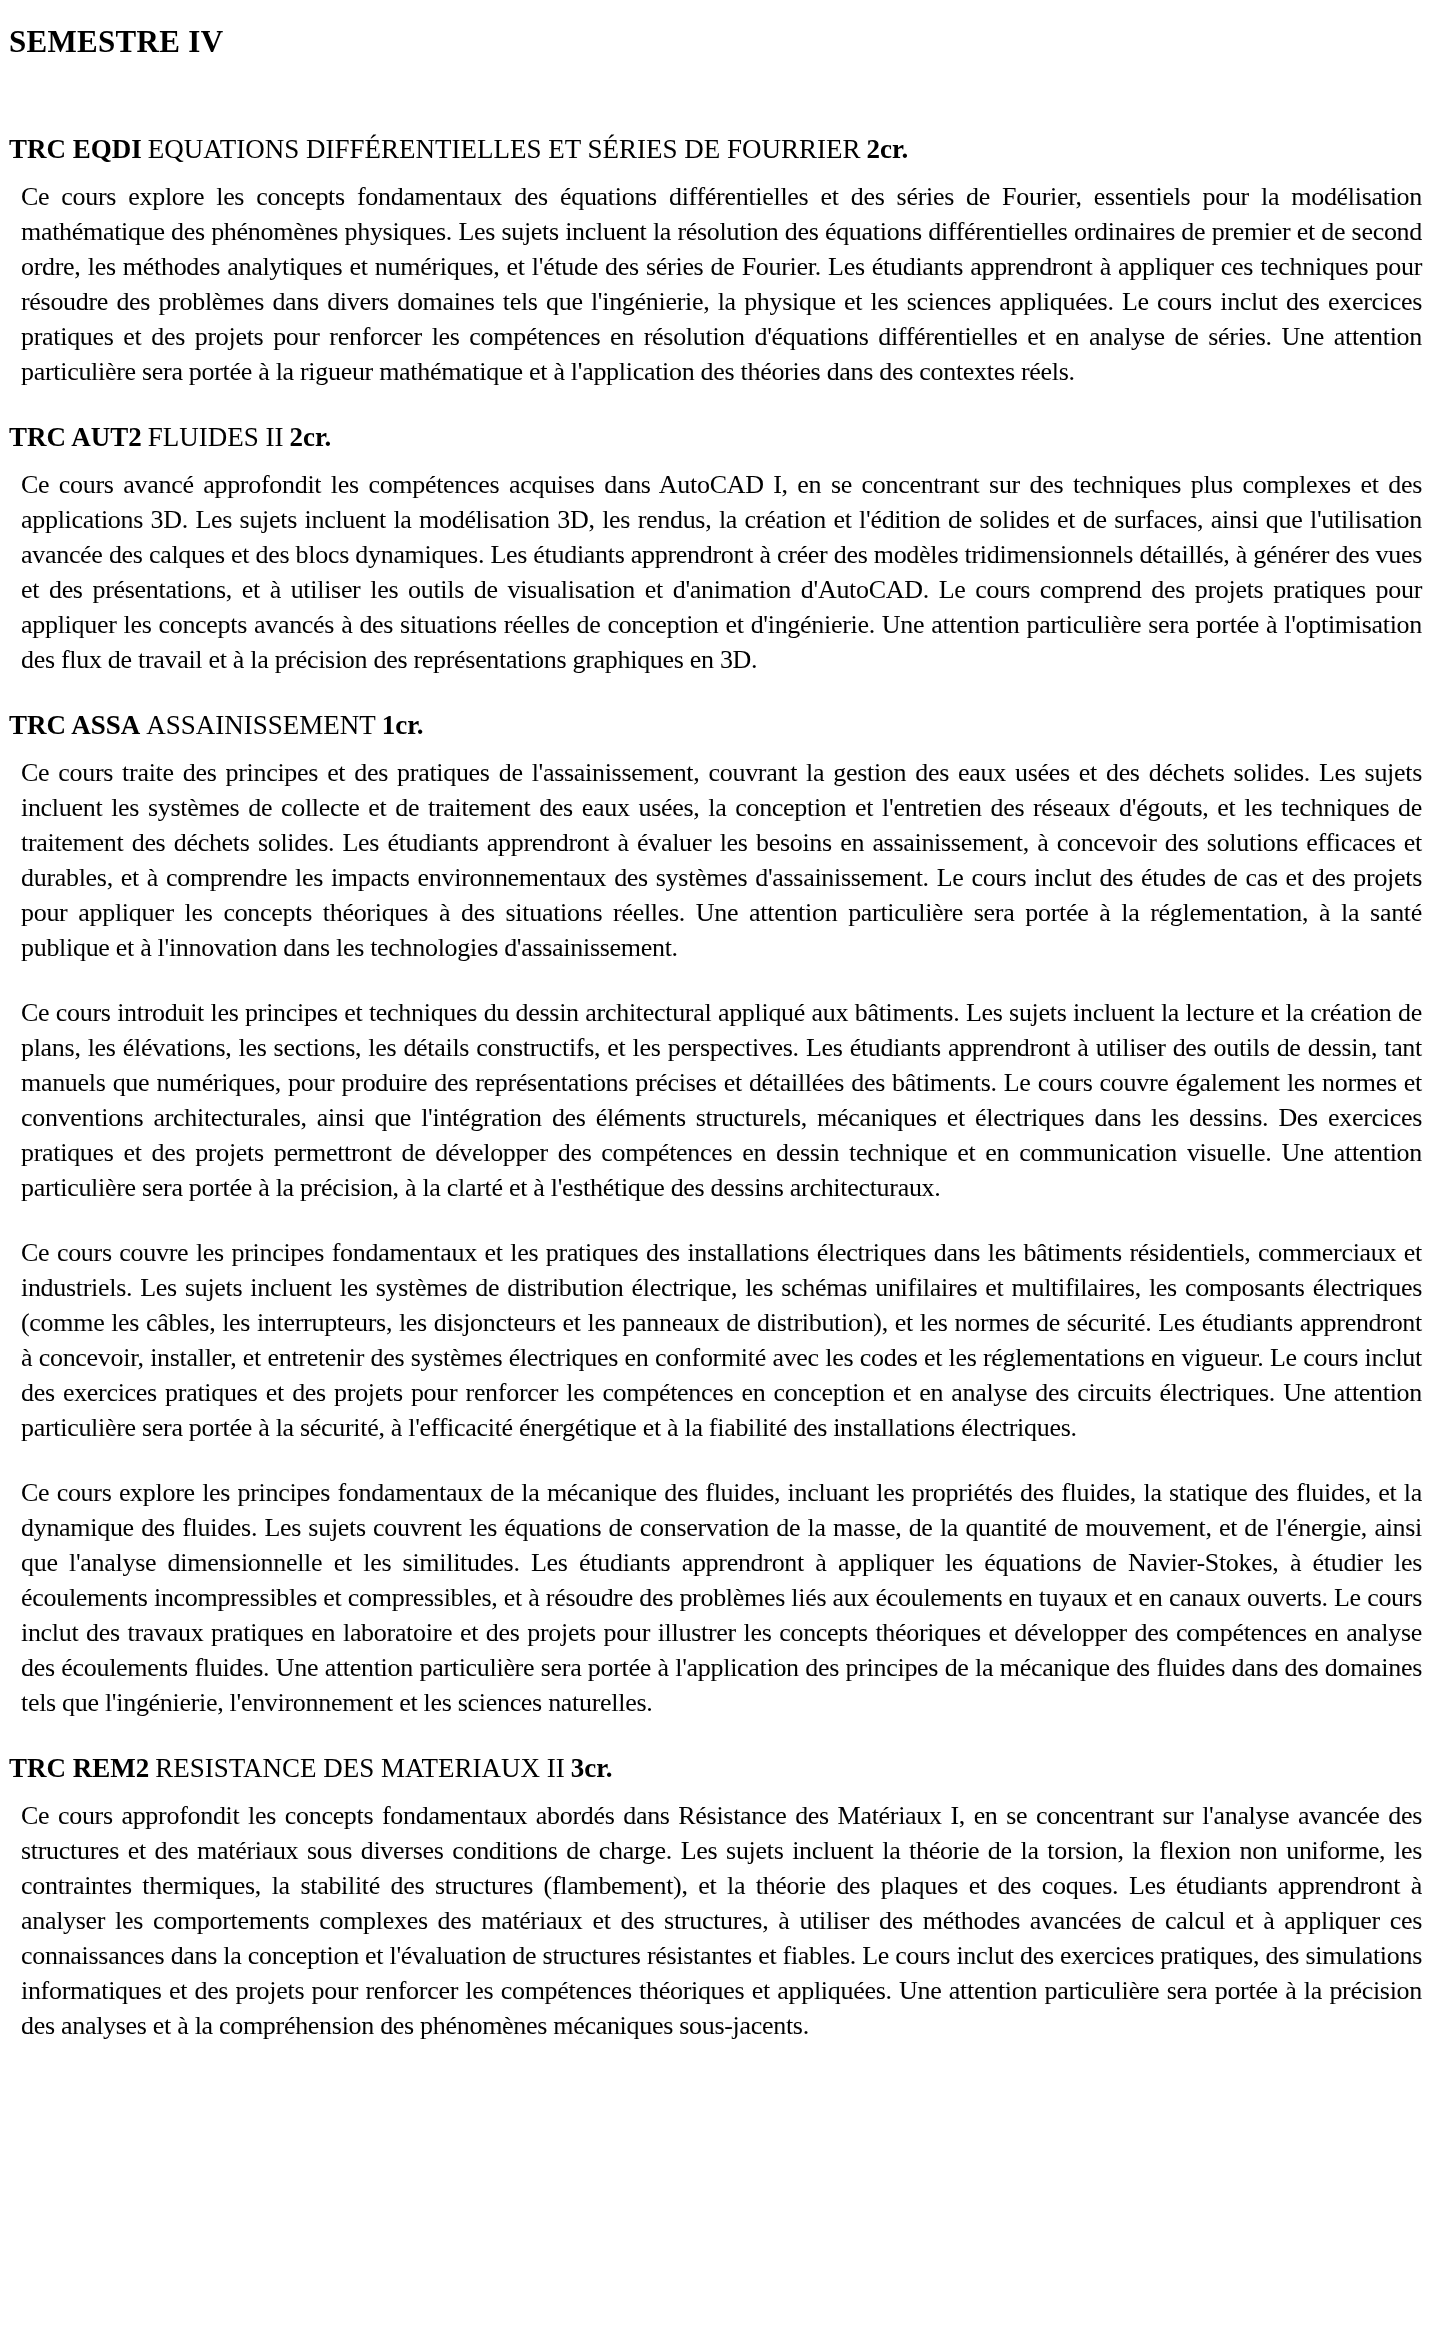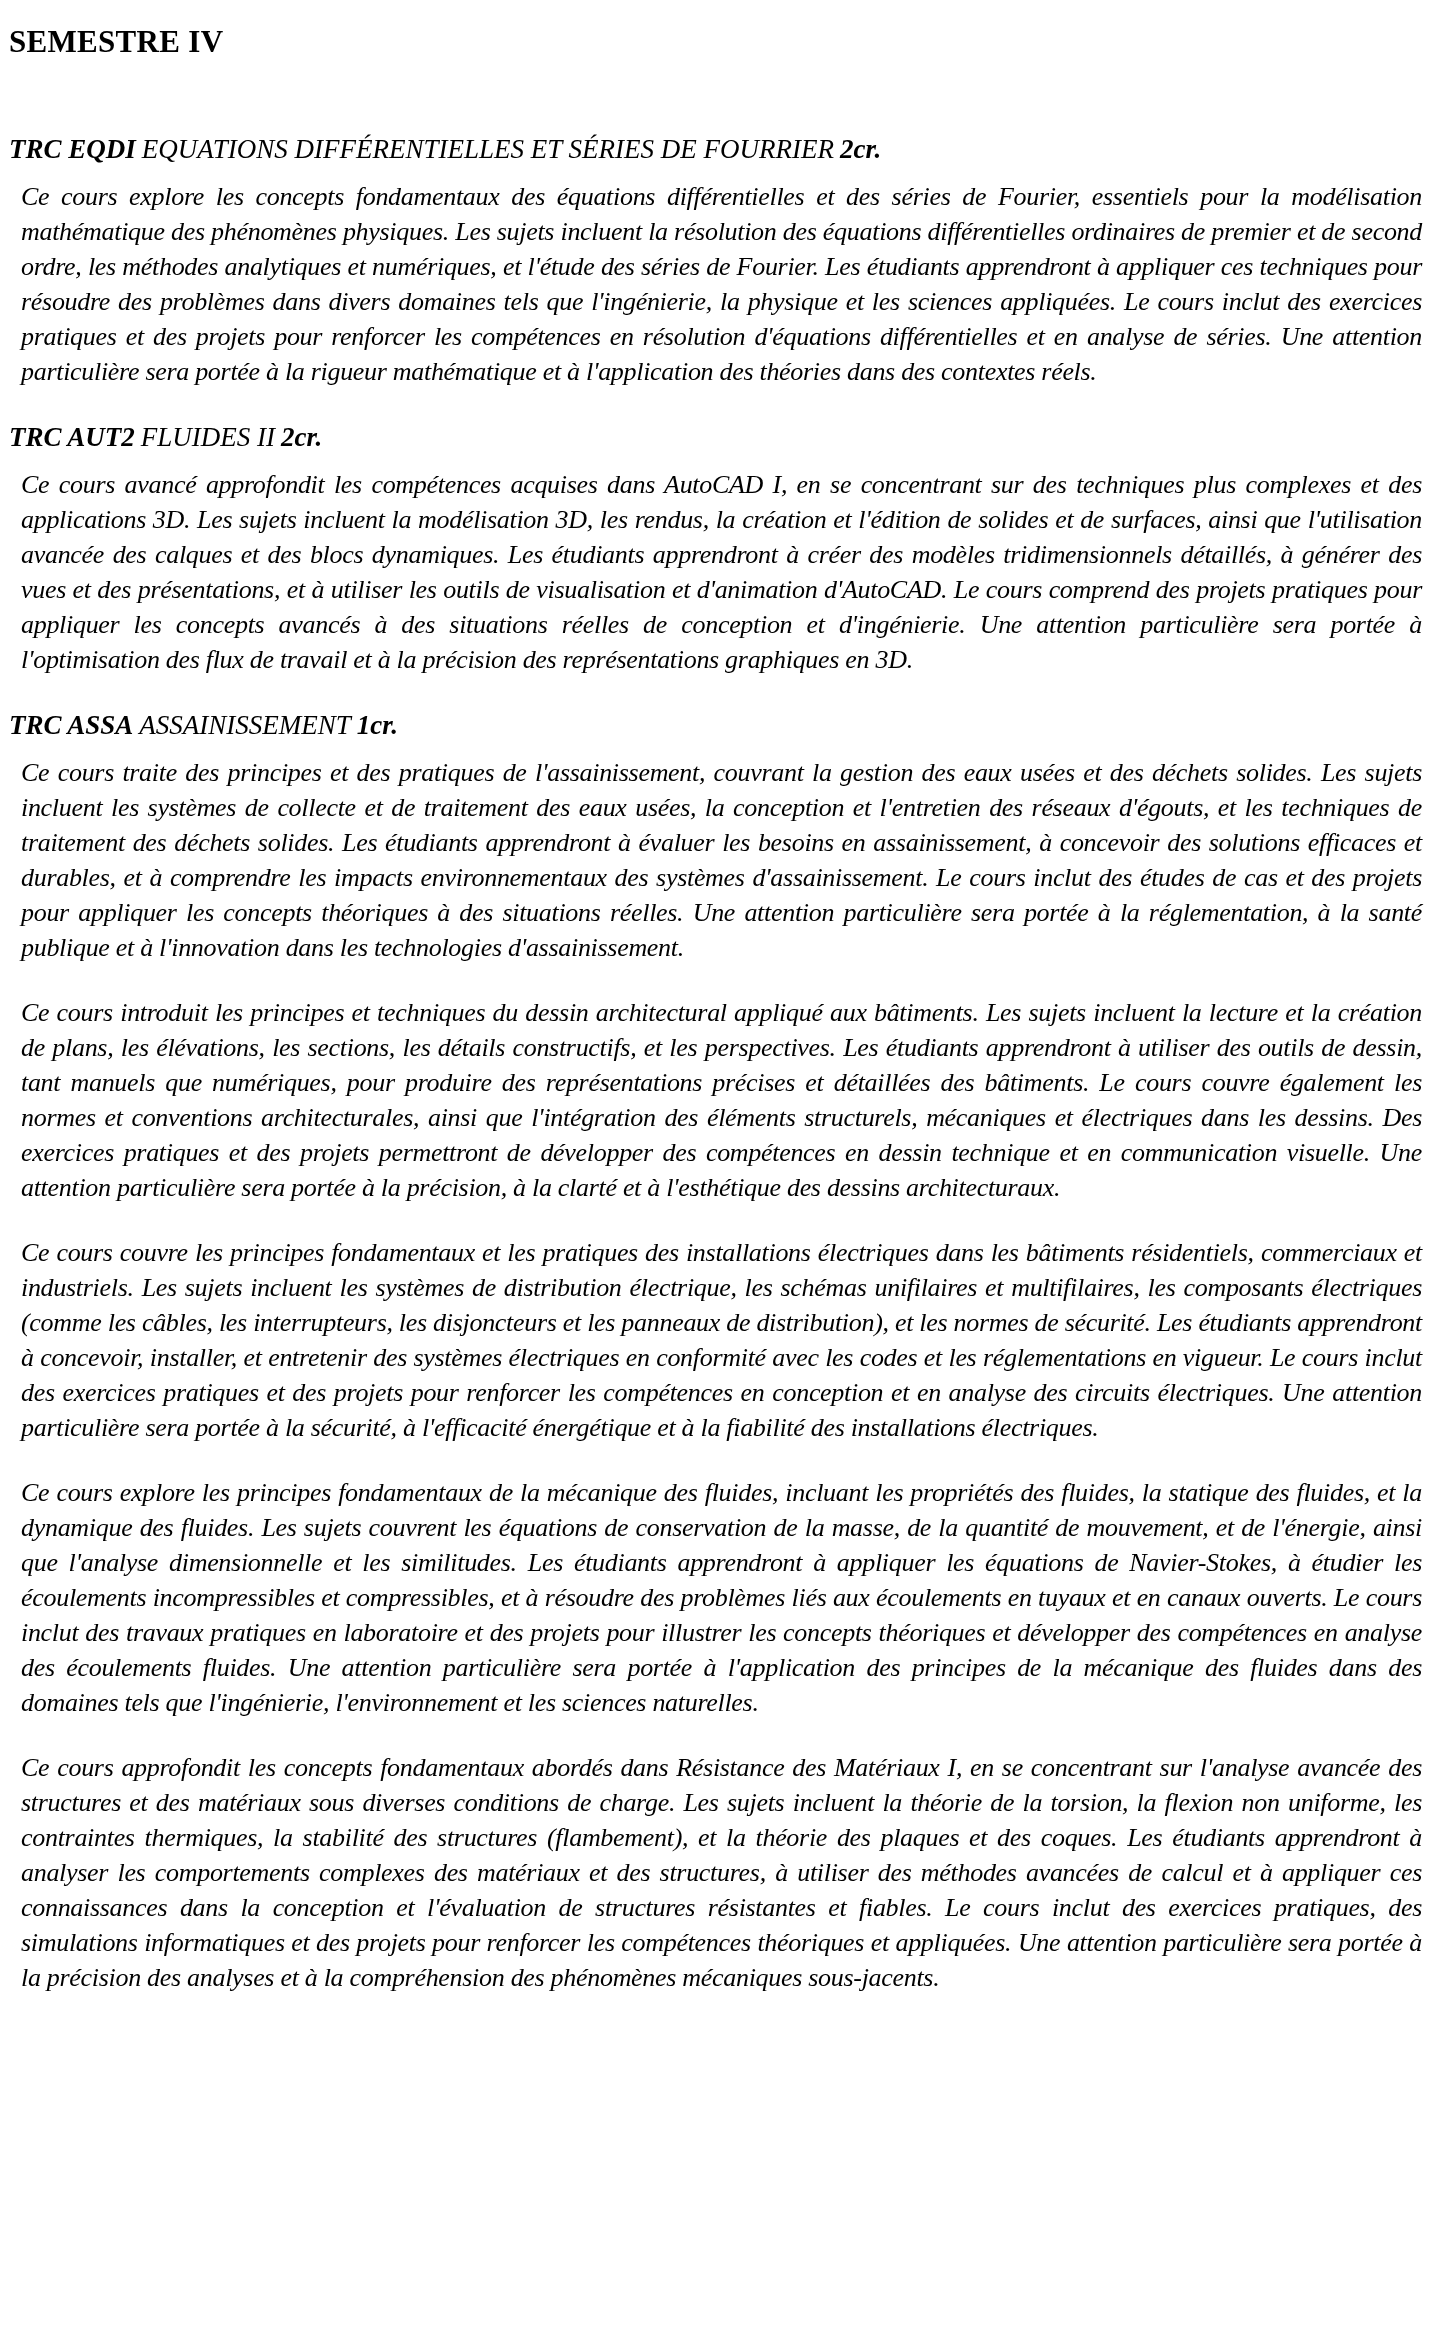--- a/index.html
+++ b/index.html
@@ -18,21 +18,20 @@
   }
   .page-title {
     font-size: 31px;
     font-weight: bold;
     letter-spacing: 0.3px;
     margin: 0 0 72px 0;
     line-height: 35px;
   }
   .course {
     margin: 0 0 30px 0;
-    font-style: italic;
   }
   .course-heading {
     font-size: 27px;
     font-weight: normal;
     line-height: 36px;
     margin: 0;
     white-space: nowrap;
   }
   .course-code,
   .course-credits {
@@ -75,14 +74,15 @@
 
 <section class="course">
   <p class="course-desc">Ce cours couvre les principes fondamentaux et les pratiques des installations électriques dans les bâtiments résidentiels, commerciaux et industriels. Les sujets incluent les systèmes de distribution électrique, les schémas unifilaires et multifilaires, les composants électriques (comme les câbles, les interrupteurs, les disjoncteurs et les panneaux de distribution), et les normes de sécurité. Les étudiants apprendront à concevoir, installer, et entretenir des systèmes électriques en conformité avec les codes et les réglementations en vigueur. Le cours inclut des exercices pratiques et des projets pour renforcer les compétences en conception et en analyse des circuits électriques. Une attention particulière sera portée à la sécurité, à l'efficacité énergétique et à la fiabilité des installations électriques.</p>
 </section>
 
 <section class="course">
   <p class="course-desc">Ce cours explore les principes fondamentaux de la mécanique des fluides, incluant les propriétés des fluides, la statique des fluides, et la dynamique des fluides. Les sujets couvrent les équations de conservation de la masse, de la quantité de mouvement, et de l'énergie, ainsi que l'analyse dimensionnelle et les similitudes. Les étudiants apprendront à appliquer les équations de Navier-Stokes, à étudier les écoulements incompressibles et compressibles, et à résoudre des problèmes liés aux écoulements en tuyaux et en canaux ouverts. Le cours inclut des travaux pratiques en laboratoire et des projets pour illustrer les concepts théoriques et développer des compétences en analyse des écoulements fluides. Une attention particulière sera portée à l'application des principes de la mécanique des fluides dans des domaines tels que l'ingénierie, l'environnement et les sciences naturelles.</p>
 </section>
 
 <section class="course">
+  <h2 class="course-heading"><span class="course-code">TRC REM2</span><span class="course-title">RESISTANCE DES MATERIAUX II</span><span class="course-credits">3cr.</span></h2>
   <p class="course-desc">Ce cours approfondit les concepts fondamentaux abordés dans Résistance des Matériaux I, en se concentrant sur l'analyse avancée des structures et des matériaux sous diverses conditions de charge. Les sujets incluent la théorie de la torsion, la flexion non uniforme, les contraintes thermiques, la stabilité des structures (flambement), et la théorie des plaques et des coques. Les étudiants apprendront à analyser les comportements complexes des matériaux et des structures, à utiliser des méthodes avancées de calcul et à appliquer ces connaissances dans la conception et l'évaluation de structures résistantes et fiables. Le cours inclut des exercices pratiques, des simulations informatiques et des projets pour renforcer les compétences théoriques et appliquées. Une attention particulière sera portée à la précision des analyses et à la compréhension des phénomènes mécaniques sous-jacents.</p>
 </section>
 
 </body></html>

